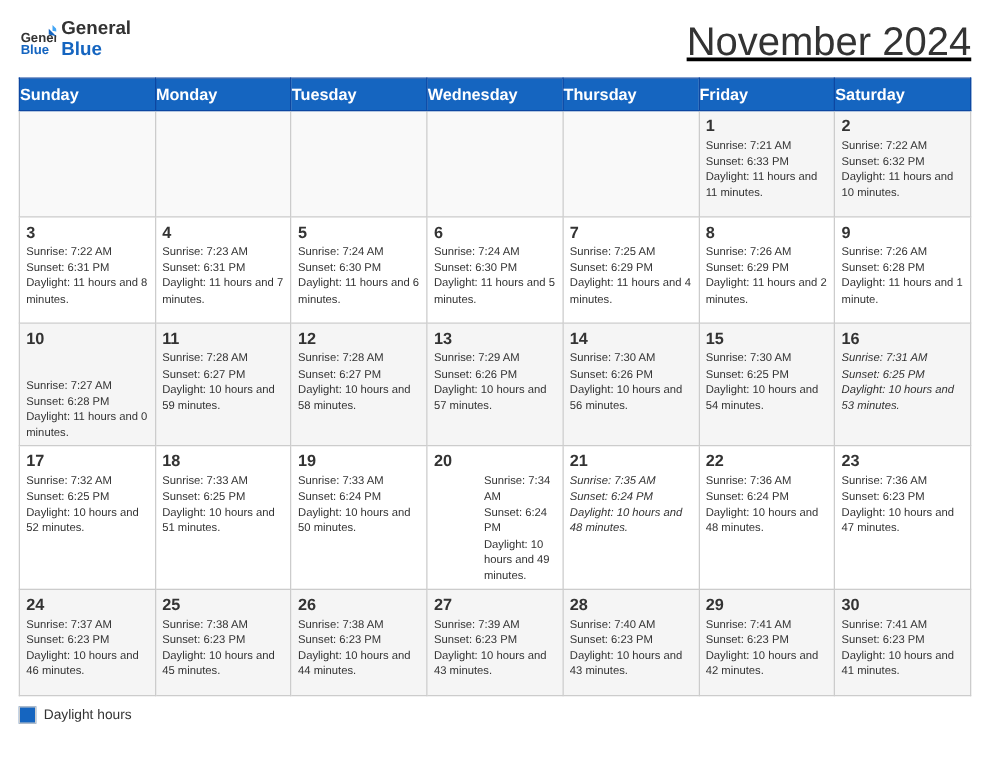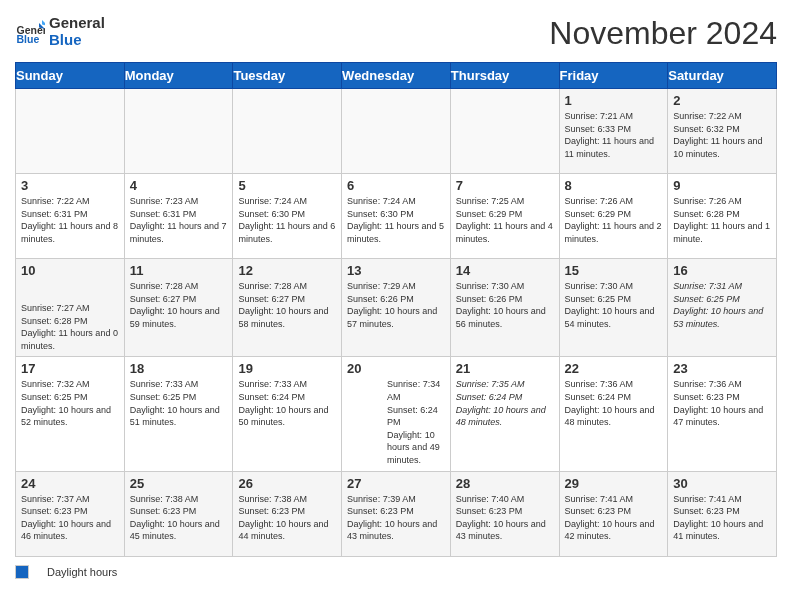--- a/index.html
+++ b/index.html
@@ -20,20 +20,21 @@
       display: flex;
       align-items: center;
       gap: 4px;
     }
     .logo-icon {
       width: 30px;
       height: 30px;
     }
     .title-block {
       text-align: right;
+      text-decoration: underline;
     }
     .calendar-title {
       font-size: 32px;
       font-weight: normal;
       color: #333;
     }
     .calendar-subtitle {
       font-size: 16px;
       color: #555;
     }
@@ -78,21 +79,21 @@
       color: #333;
       line-height: 1.4;
     }
     .empty-cell {
       background: #f9f9f9 !important;
     }
     .legend {
       display: flex;
       align-items: center;
       margin-top: 8px;
-      gap: 18px;
+      gap: 6px;
     }
     .legend-box {
       width: 14px;
       height: 14px;
       background: #1565c0;
       border: 1px solid #ccc;
     }
     .legend-text {
       font-size: 11px;
       color: #333;

